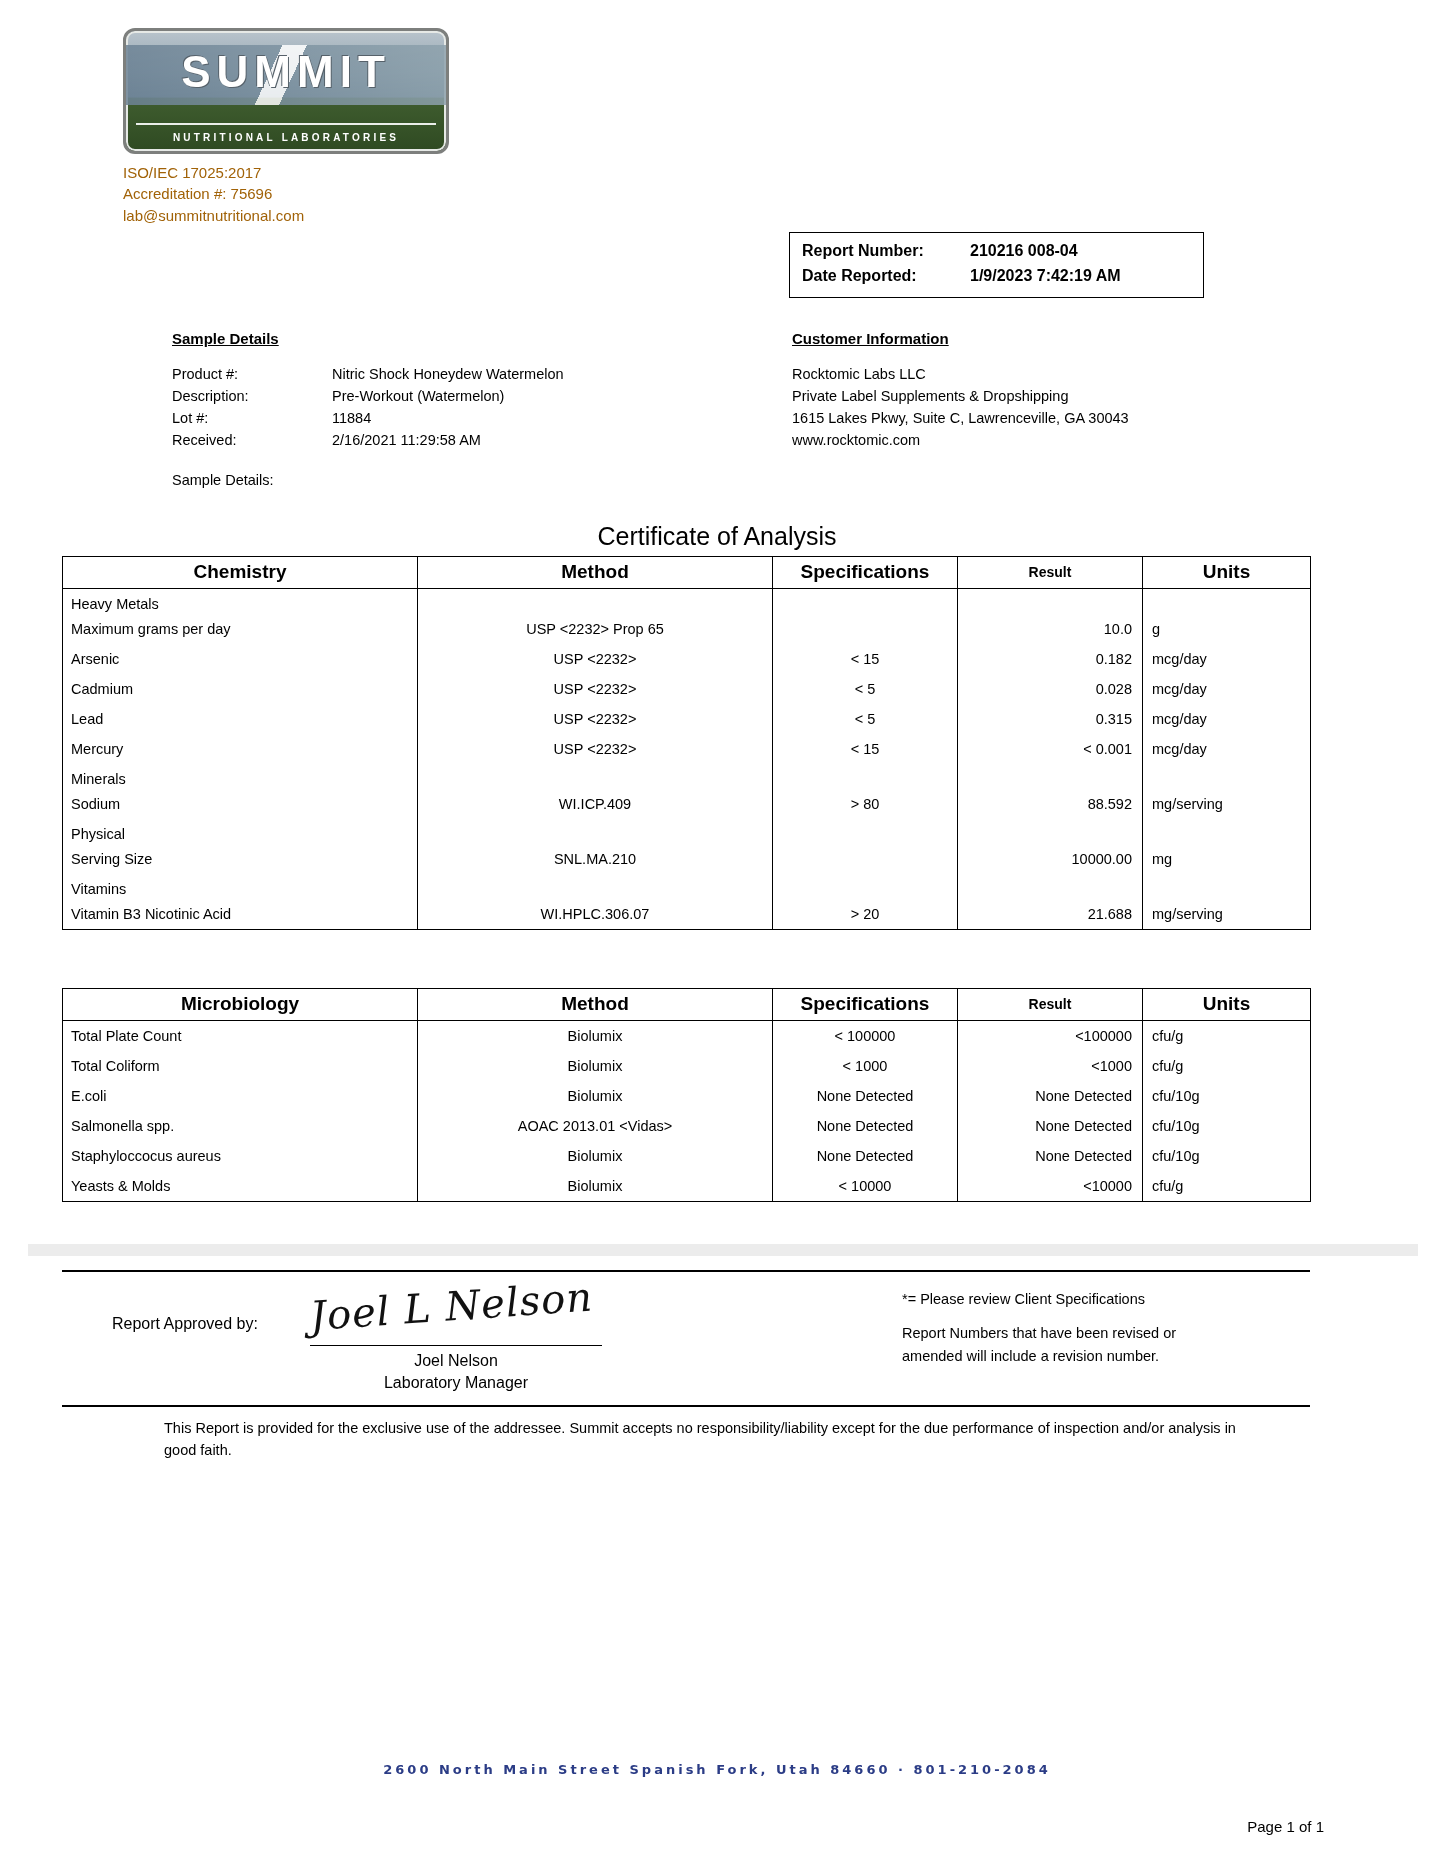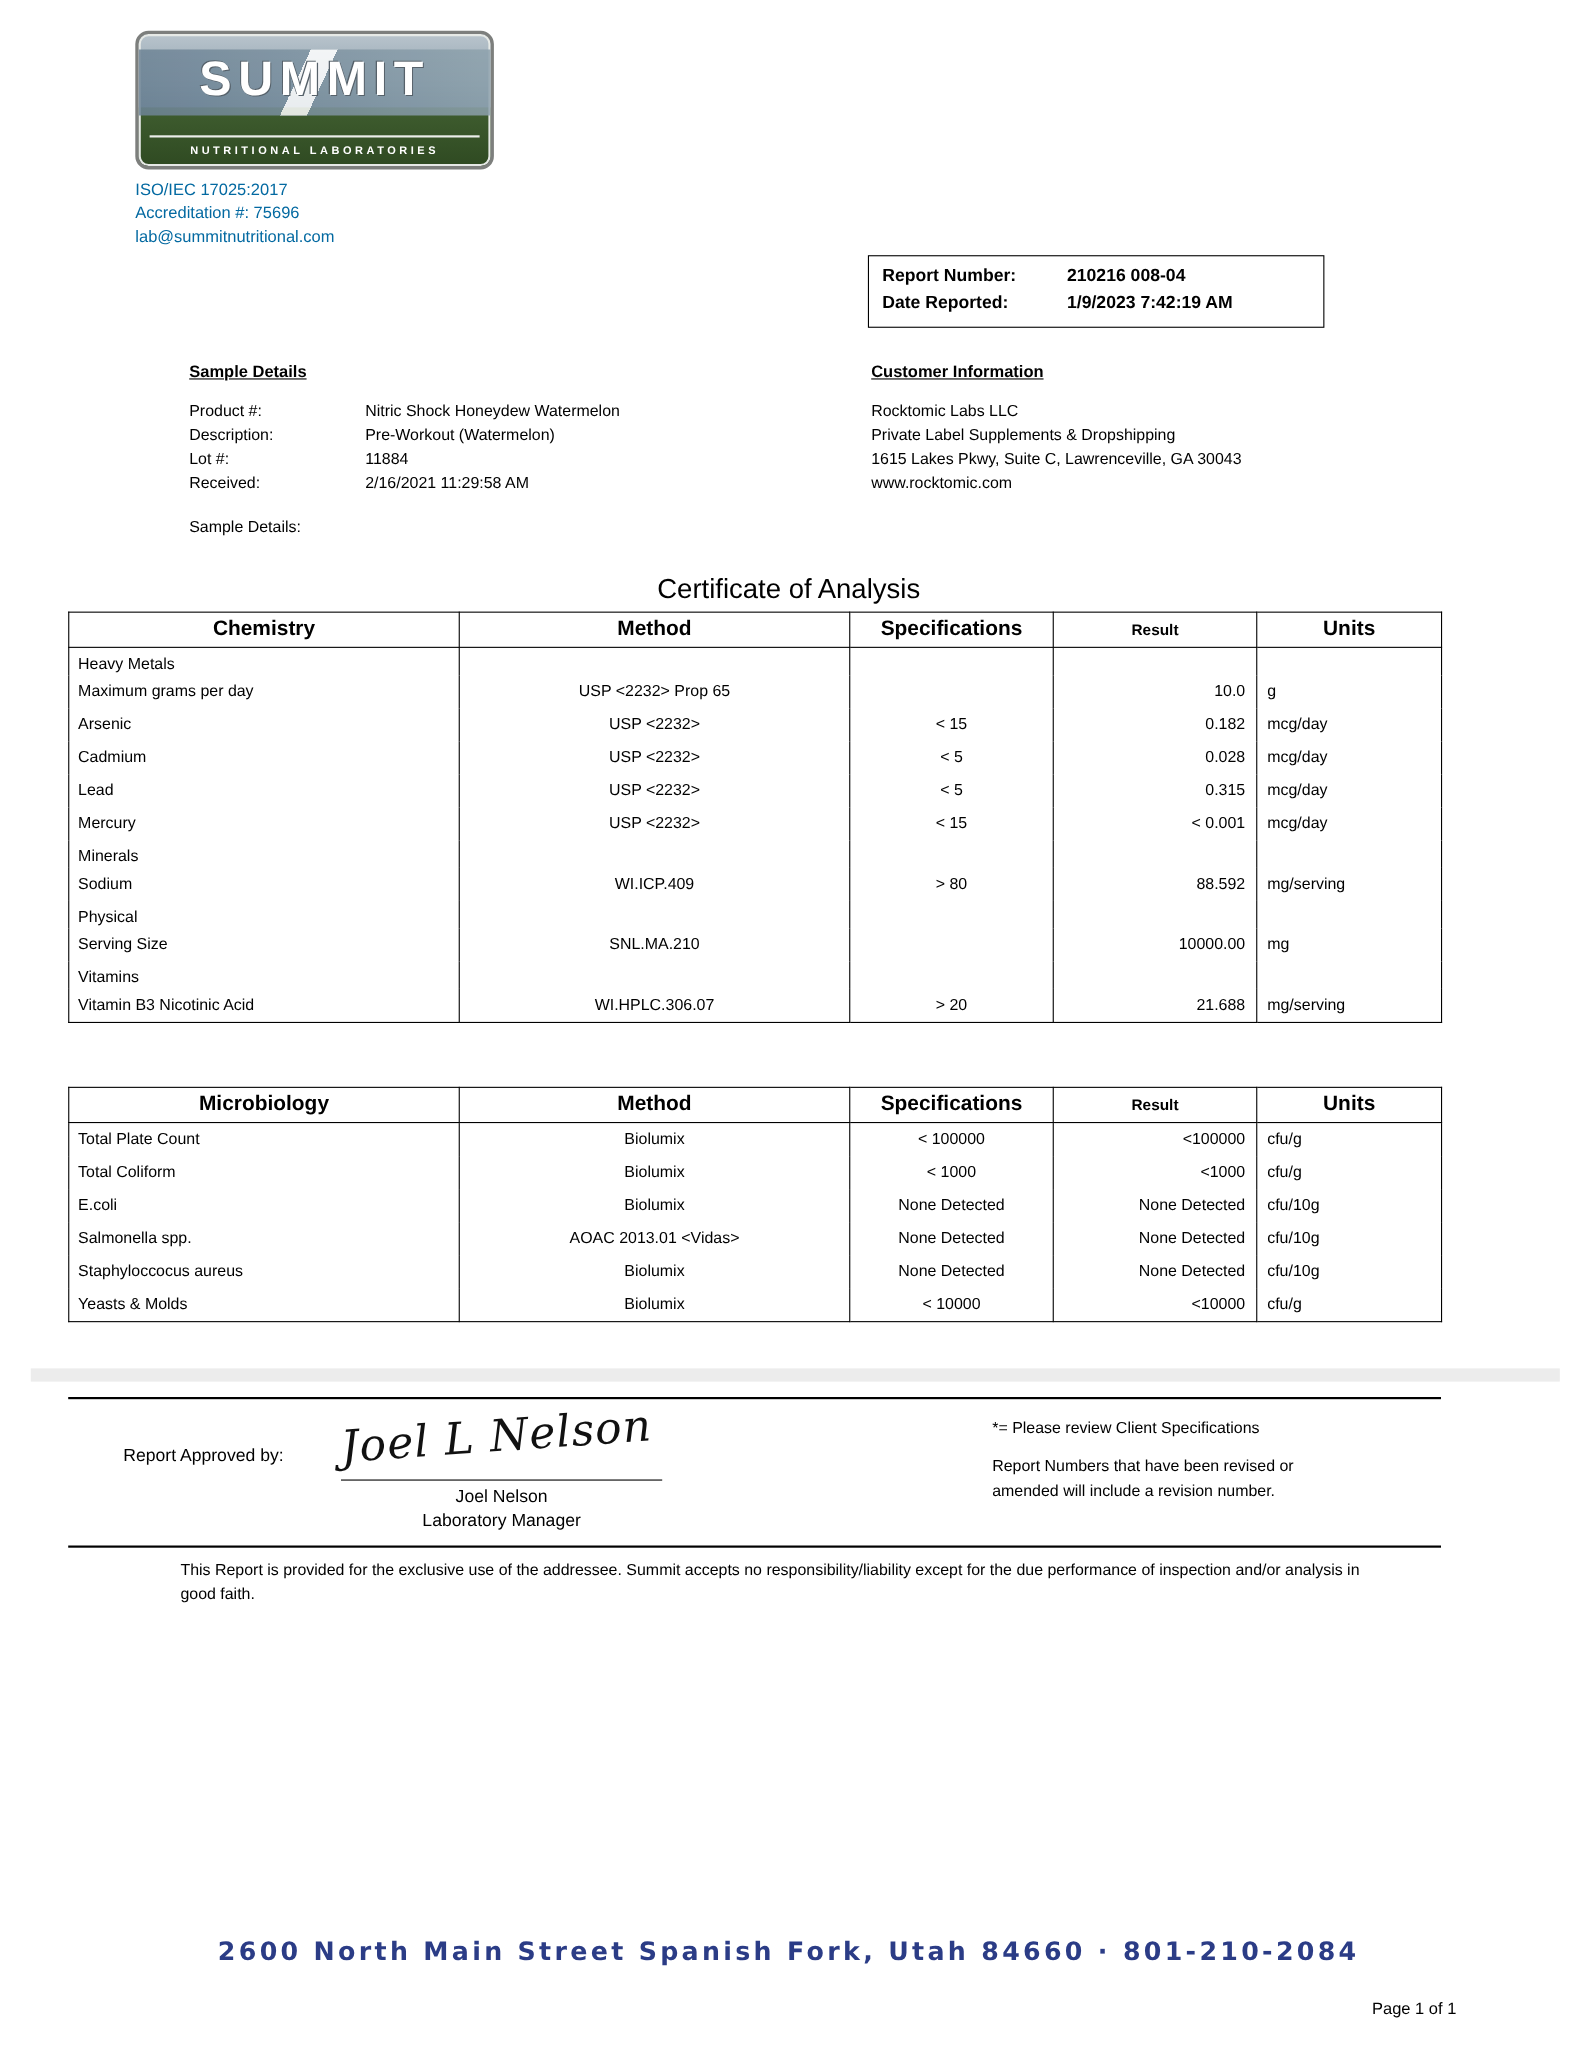--- a/index.html
+++ b/index.html
@@ -72,21 +72,21 @@
     left: 10px; right: 10px; bottom: 26px;
     height: 2px;
     background: #ffffff;
     opacity: .9;
   }
 
   .contact {
     margin-top: 8px;
     font-size: 15px;
     line-height: 1.42;
-    color: #0369a1;
+    color: #a16207;
   }
 
   
   .report-box {
     position: absolute;
     left: 789px;
     top: 232px;
     width: 415px;
     border: 1px solid #000;
     padding: 6px 10px 8px 12px;
@@ -277,21 +277,21 @@
     font-size: 14.5px;
     line-height: 1.5;
   }
 
   
   .footer-address {
     position: absolute;
     left: 0; right: 0;
     top: 1762px;
     text-align: center;
-    font-size: 23px;
+    font-size: 13px;
     font-weight: bold;
     letter-spacing: 3px;
     color: #2b3c86;
     font-family: "DejaVu Sans", sans-serif;
   }
   .page-num {
     position: absolute;
     right: 110px;
     top: 1818px;
     font-size: 15px;

